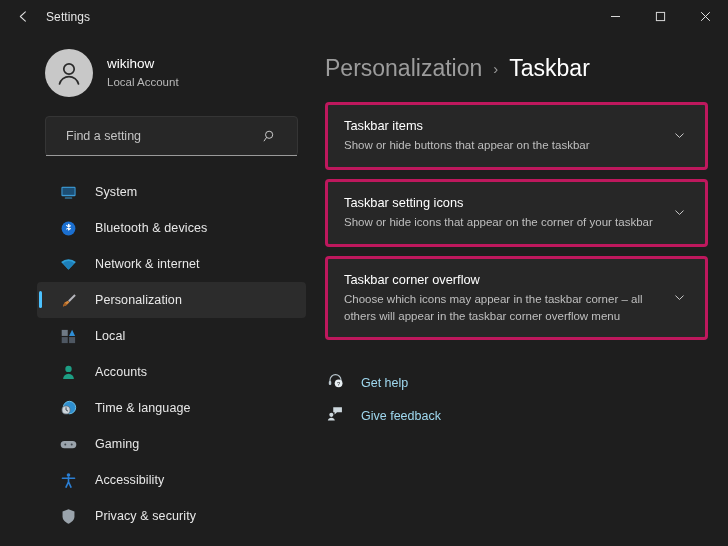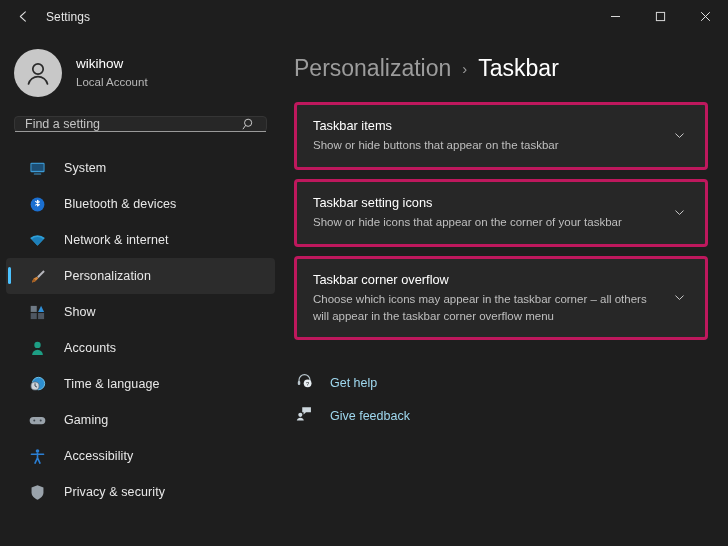--- a/index.html
+++ b/index.html
@@ -64,20 +64,21 @@
     align-items: center;
     justify-content: center;
     cursor: pointer;
   }
 
   
   .body-split {
     flex: 1 1 auto;
     display: flex;
     min-height: 0;
+    margin-left: 31px;
   }
 
   
   .sidebar {
     width: 281px;
     flex: 0 0 281px;
     background: #1e1e1e;
     padding: 0;
     position: relative;
   }
@@ -107,27 +108,27 @@
     font-size: 11.5px;
     color: #b8b8b8;
     margin-top: 2px;
   }
 
   .search-wrap {
     margin: 17px 14px 0 14px;
     position: relative;
   }
   .search-box {
-    height: 16px;
+    height: 40px;
     background: #272727;
     border: 1px solid #353535;
     border-radius: 4px;
     display: flex;
     align-items: center;
-    padding: 0 10px;
+    padding: 0 20px;
     position: relative;
     cursor: text;
   }
   .search-box::after {
     content: "";
     position: absolute;
     left: 0; right: 0; bottom: -1px;
     height: 1px;
     background: #9a9a9a;
   }
@@ -384,21 +385,21 @@
         <div class="nav-item">
 
           <span class="nav-icon">
             <svg width="17" height="17" viewBox="0 0 18 18">
               <rect x="1.8" y="2" width="6.4" height="6.4" fill="#6f7a85"></rect>
               <rect x="1.8" y="9.6" width="6.4" height="6.4" fill="#4e5762"></rect>
               <rect x="9.6" y="9.6" width="6.4" height="6.4" fill="#4e5762"></rect>
               <path d="M9.6 8.4 L12.8 1.8 L16 8.4 Z" fill="#2f8fd8"></path>
             </svg>
           </span>
-          <span class="nav-label">Show</span>
+          <span class="nav-label">Local</span>
         </div>
 
         <div class="nav-item">
 
           <span class="nav-icon">
             <svg width="17" height="17" viewBox="0 0 18 18">
               <circle cx="9" cy="5.2" r="3.4" fill="#1d9e84"></circle>
               <path d="M3.3 16 a5.7 5.7 0 0 1 11.4 0 Z" fill="#1d9e84"></path>
             </svg>
           </span>

